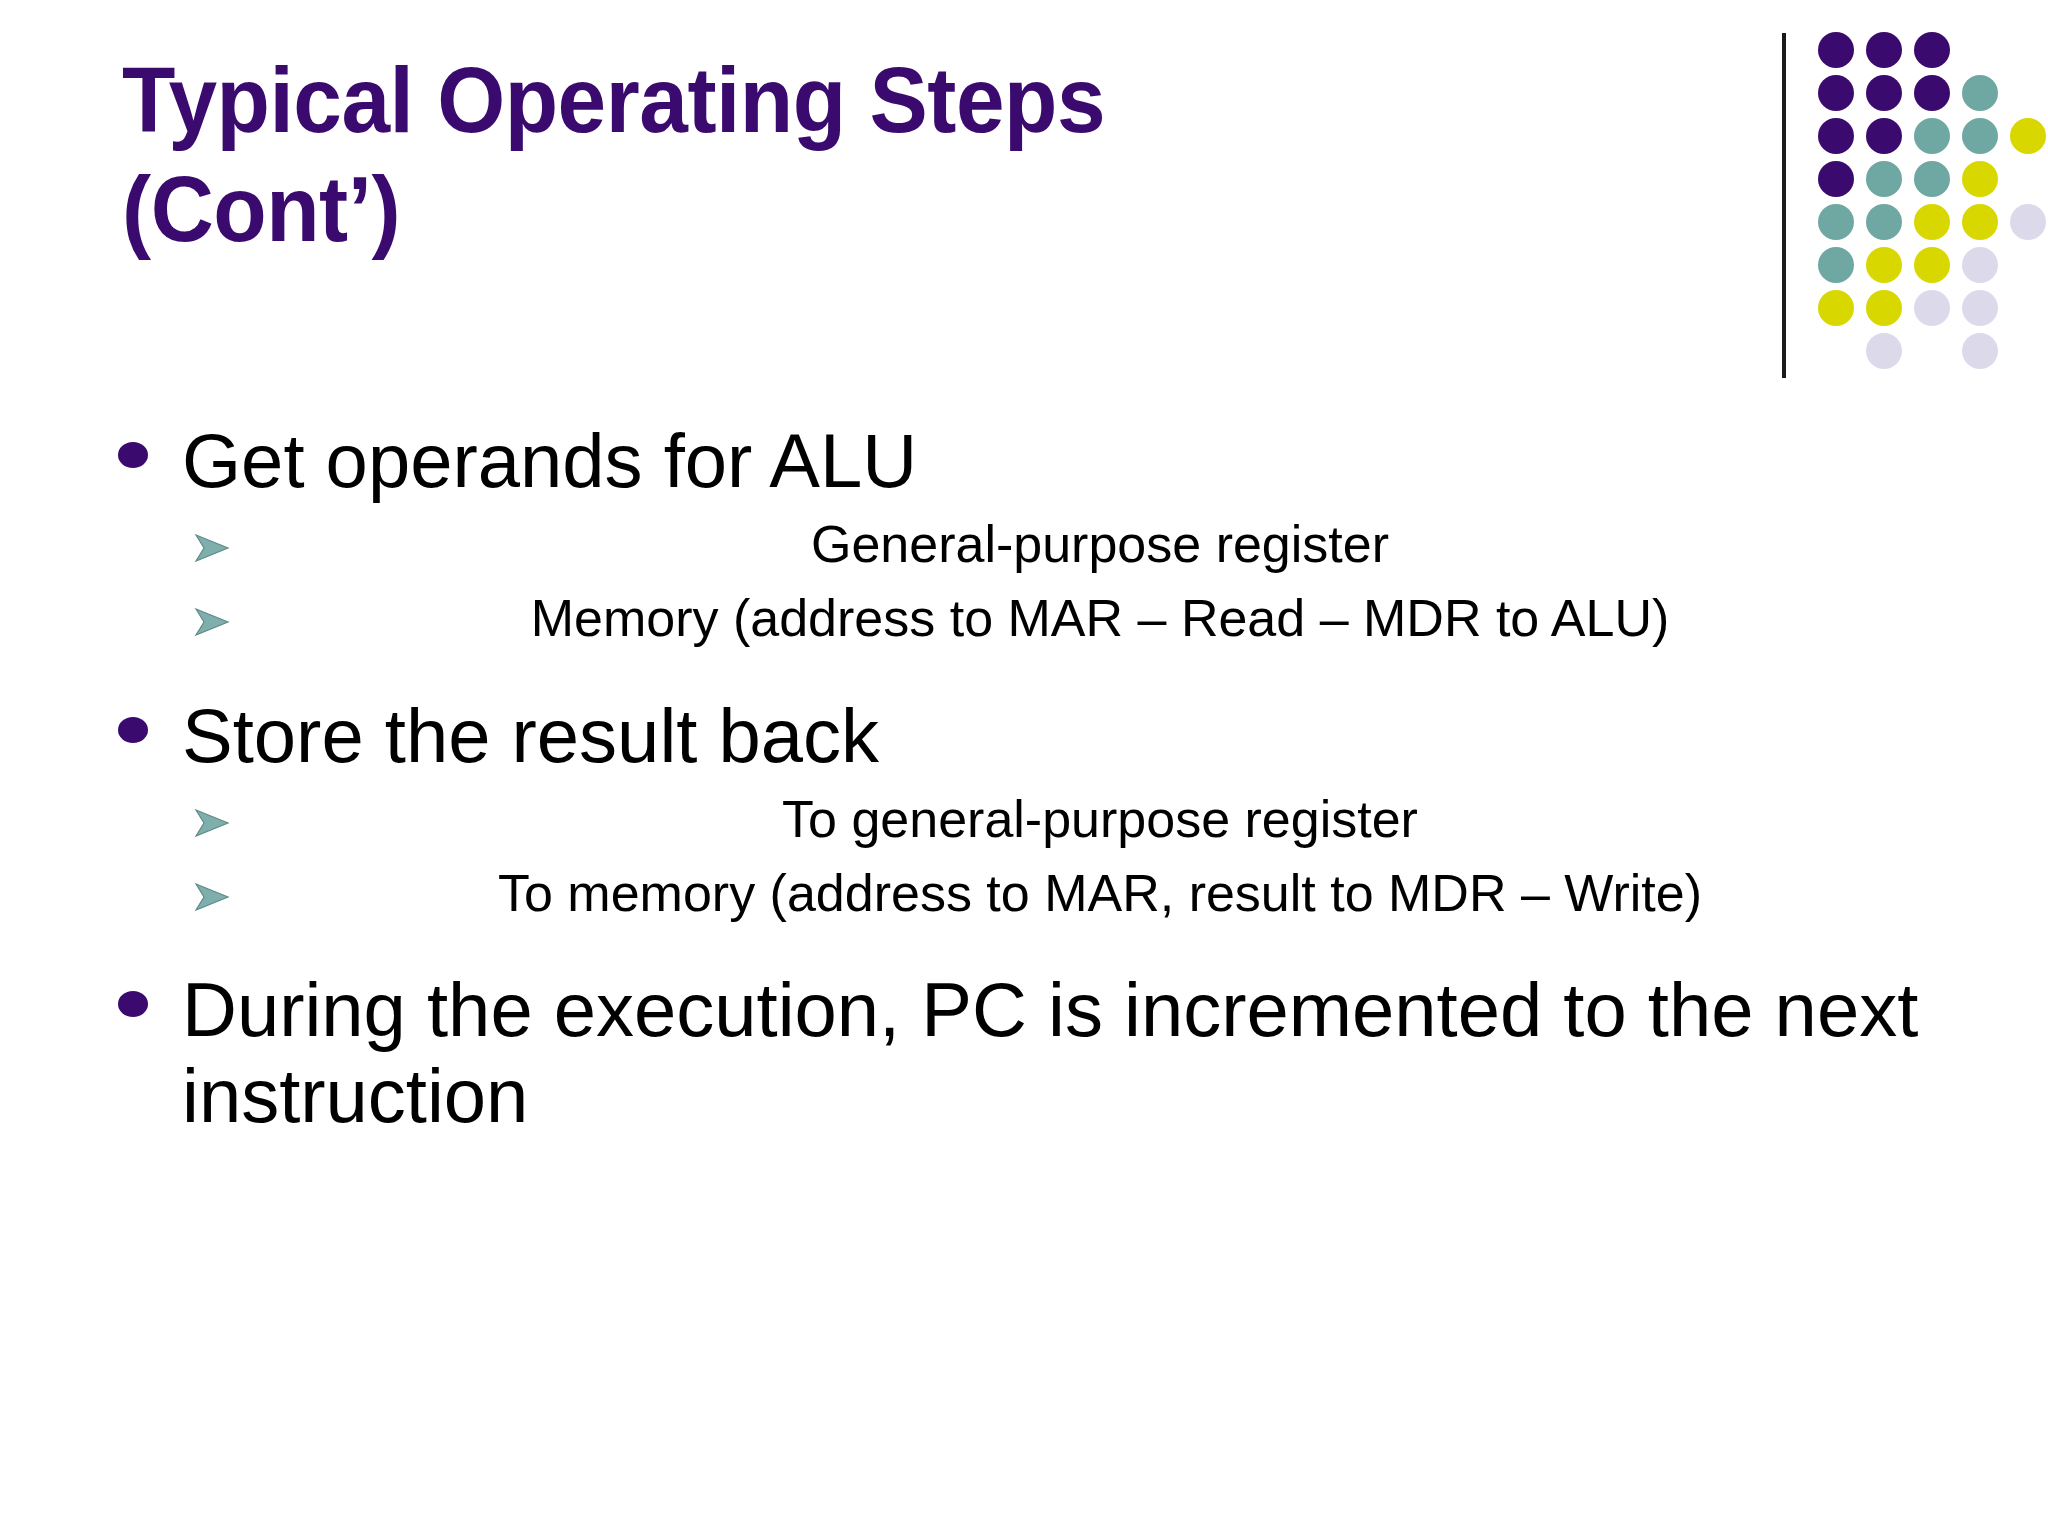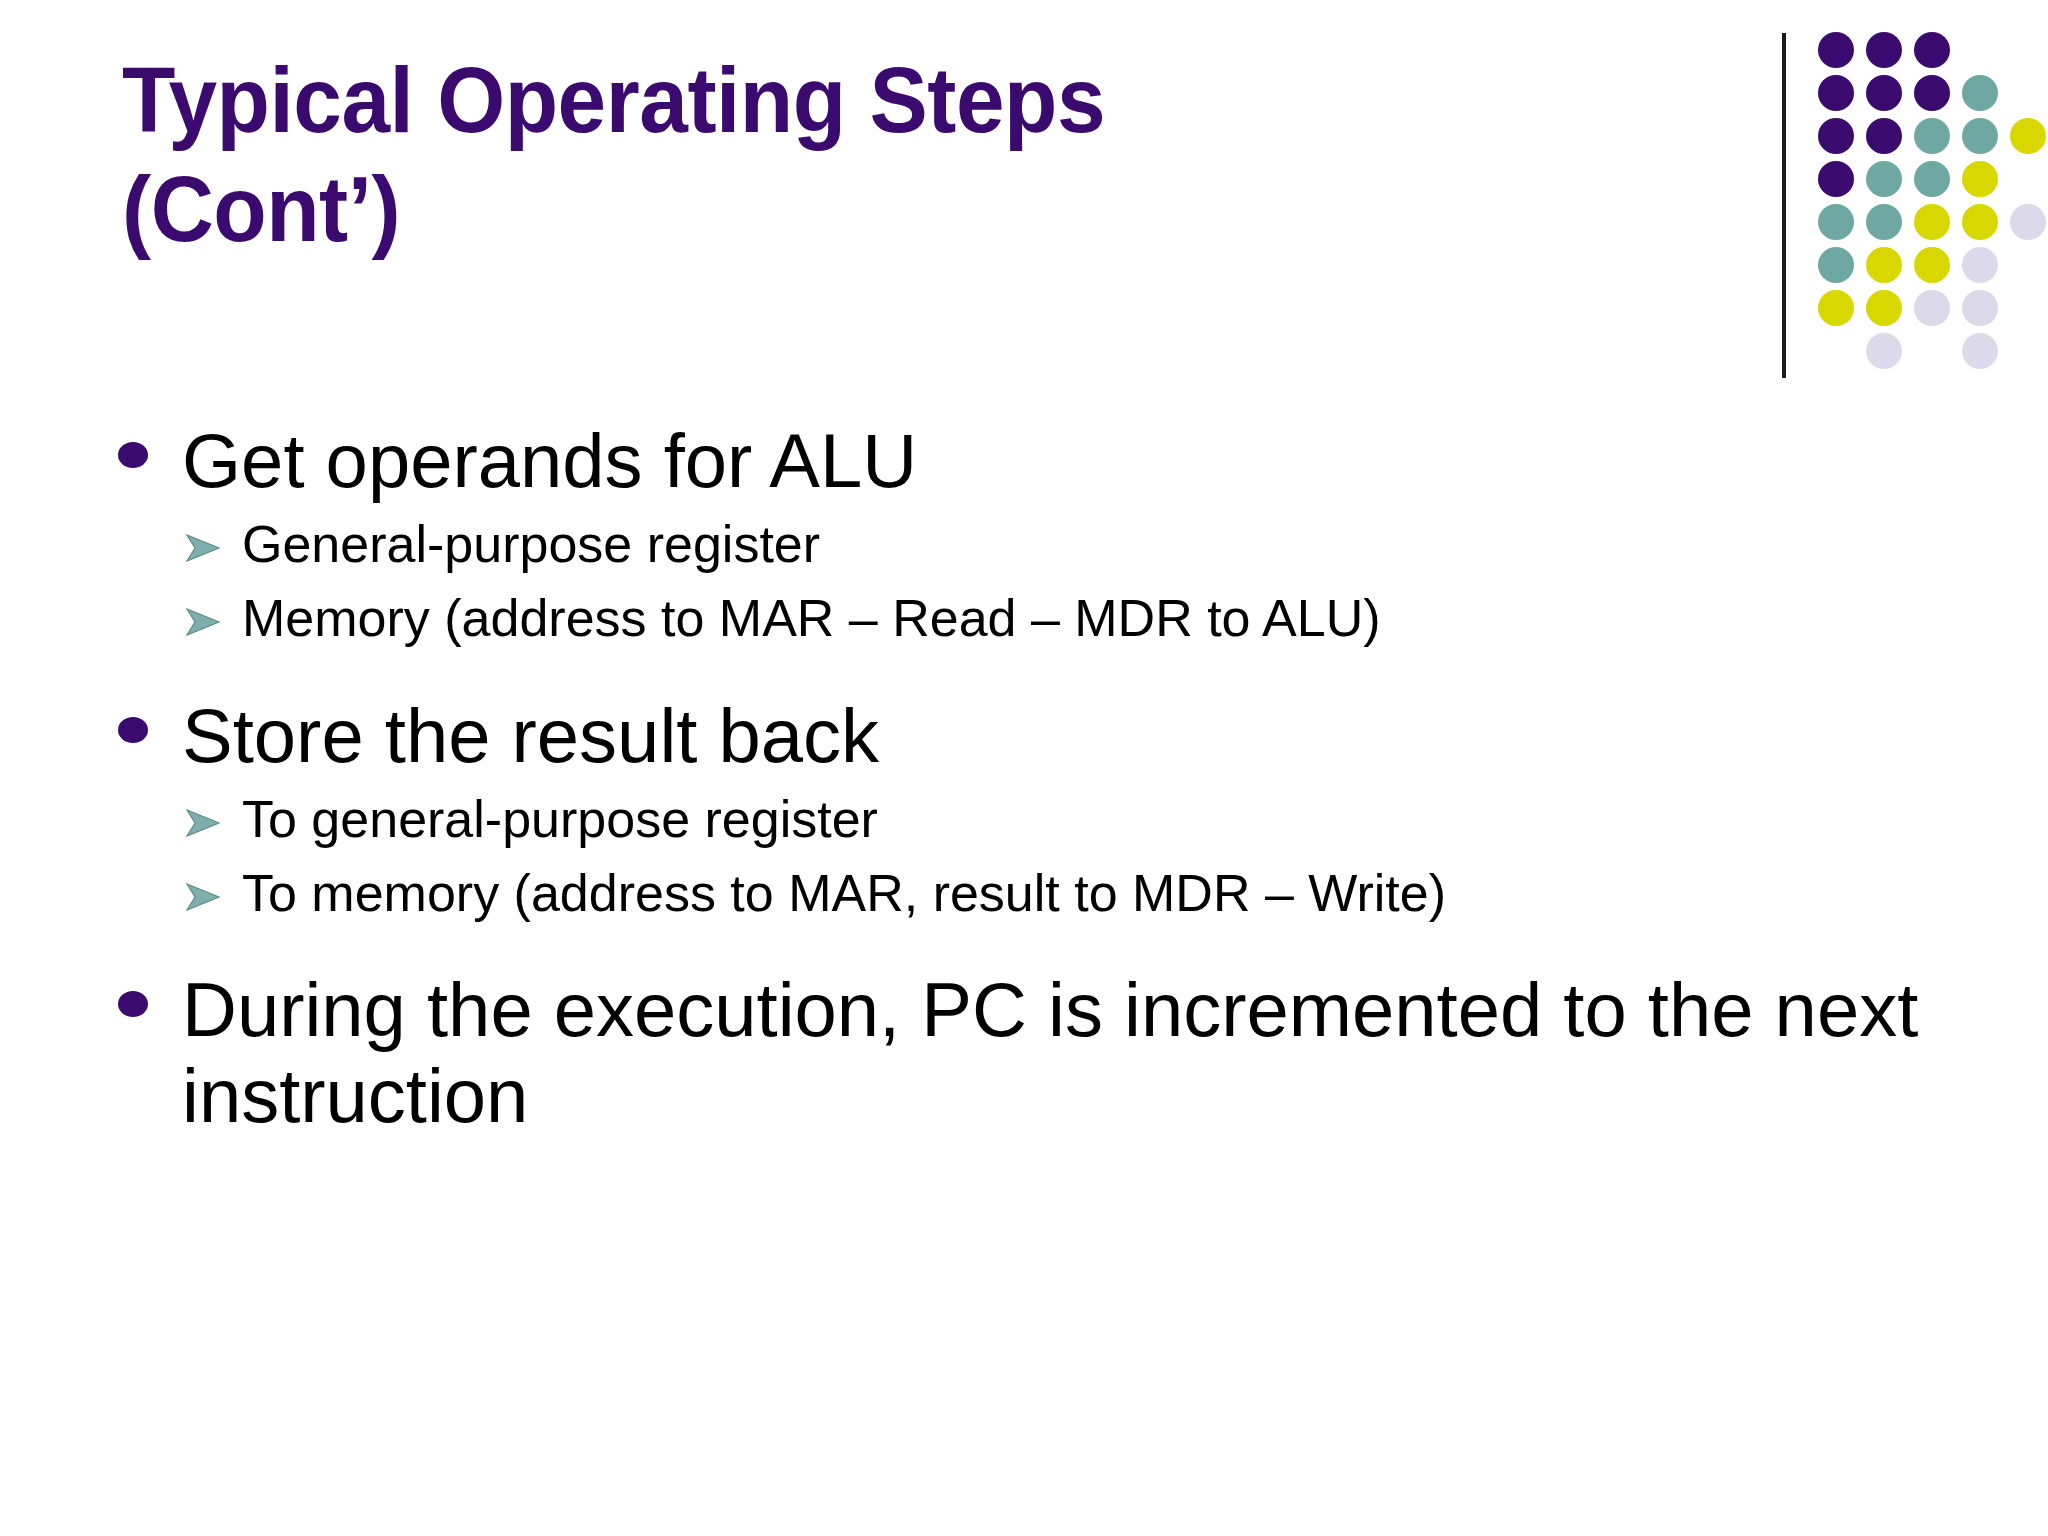--- a/index.html
+++ b/index.html
@@ -114,20 +114,21 @@
     font-size: 76px;
     line-height: 1.12;
     padding-left: 18px;
   }
 
   .l2 {
     display: flex;
     align-items: flex-start;
     margin: 4px 0 14px 0;
     padding-left: 64px;
+    text-align: center;
   }
   .l2 .l2-bullet {
     flex: 0 0 auto;
     width: 60px;
     margin-top: 12px;
   }
   .l2 .l2-text {
     flex: 1 1 auto;
     color: #000000;
     font-family: "Liberation Sans", sans-serif;

